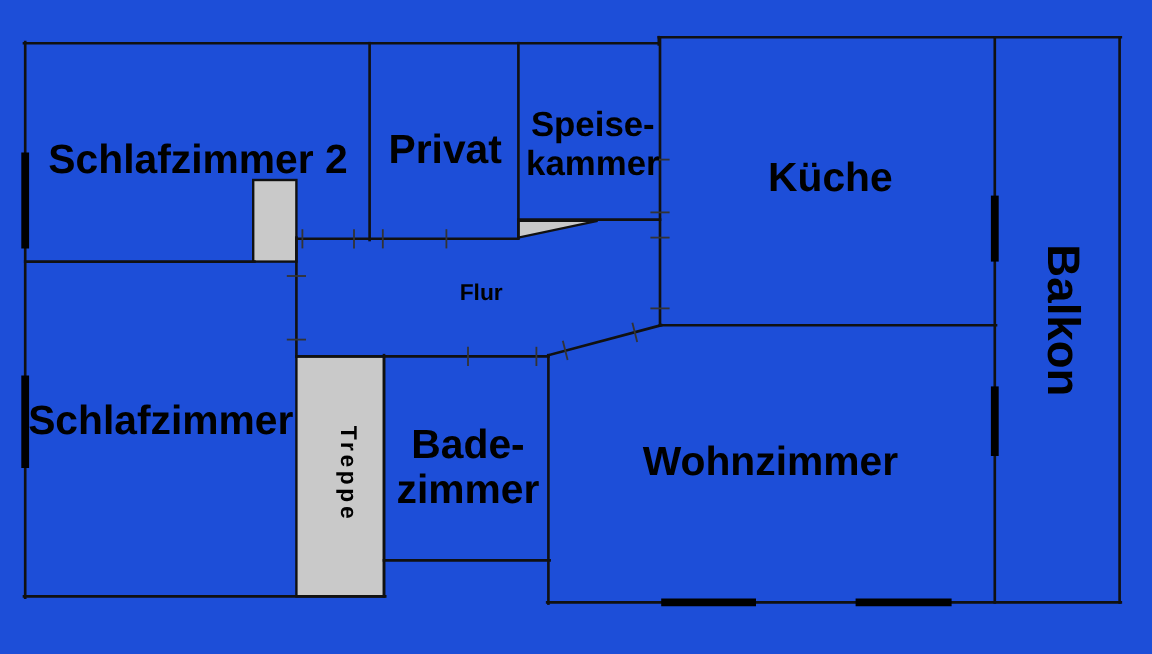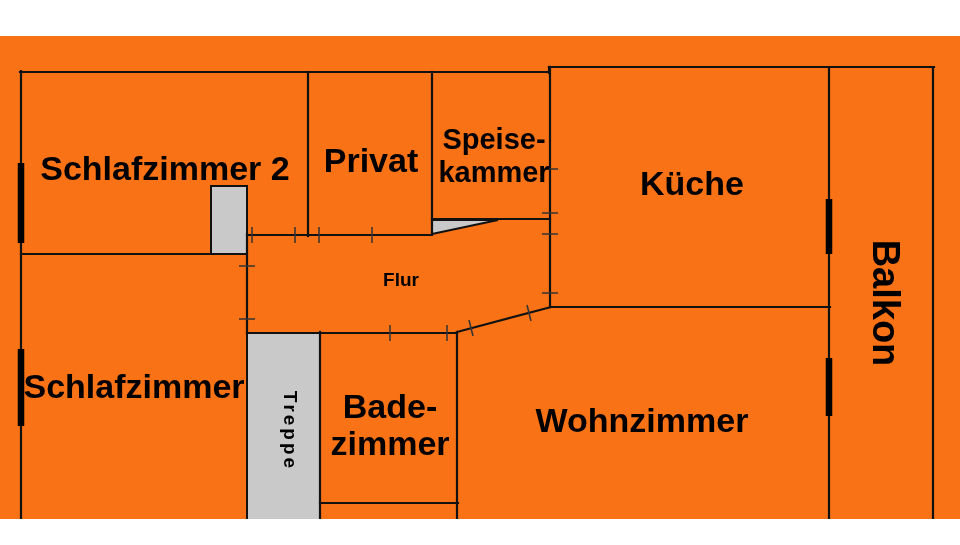--- a/index.html
+++ b/index.html
@@ -1,22 +1,21 @@
 <!DOCTYPE html>
 <html><head>
 <meta charset="utf-8">
 <style>
   html,body{margin:0;padding:0;background:#ffffff;}
   .stage{
     position:relative;
-    width:960px;height:483px;
-    background:#f97316;
+    width:960px;height:545px;
+    background:#1d4ed8;
     overflow:hidden;
     font-family:"Liberation Sans",sans-serif;
-    margin-top:36px;
   }
   svg{display:block;}
   .wall{stroke:#111111;stroke-width:2.2;fill:none;stroke-linecap:square;}
   .window{stroke:#000000;stroke-width:6.5;fill:none;stroke-linecap:butt;}
   .tick{stroke:#333333;stroke-width:1.5;fill:none;}
   .shaded{stroke:#111111;stroke-width:2;}
   .room-label{
     font-family:"Liberation Sans",sans-serif;
     font-weight:bold;
     fill:#000000;

